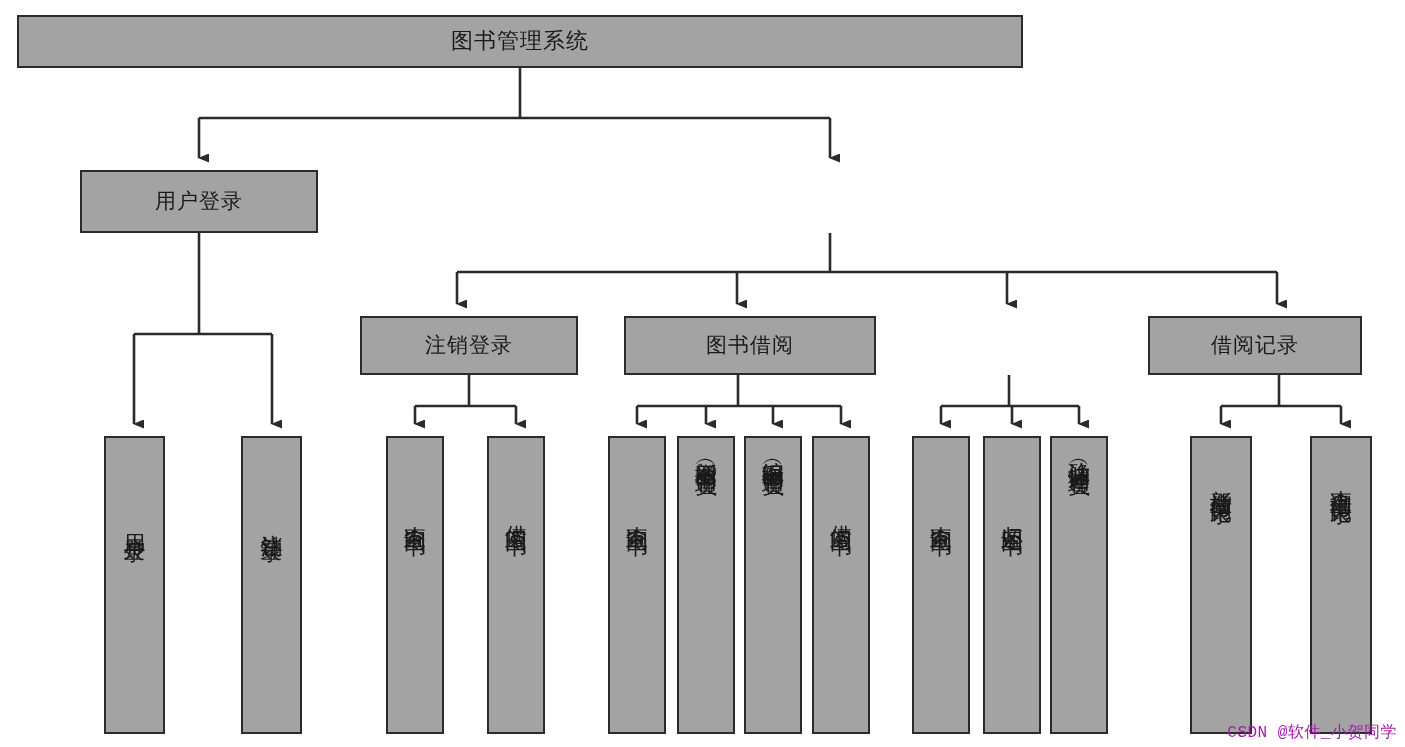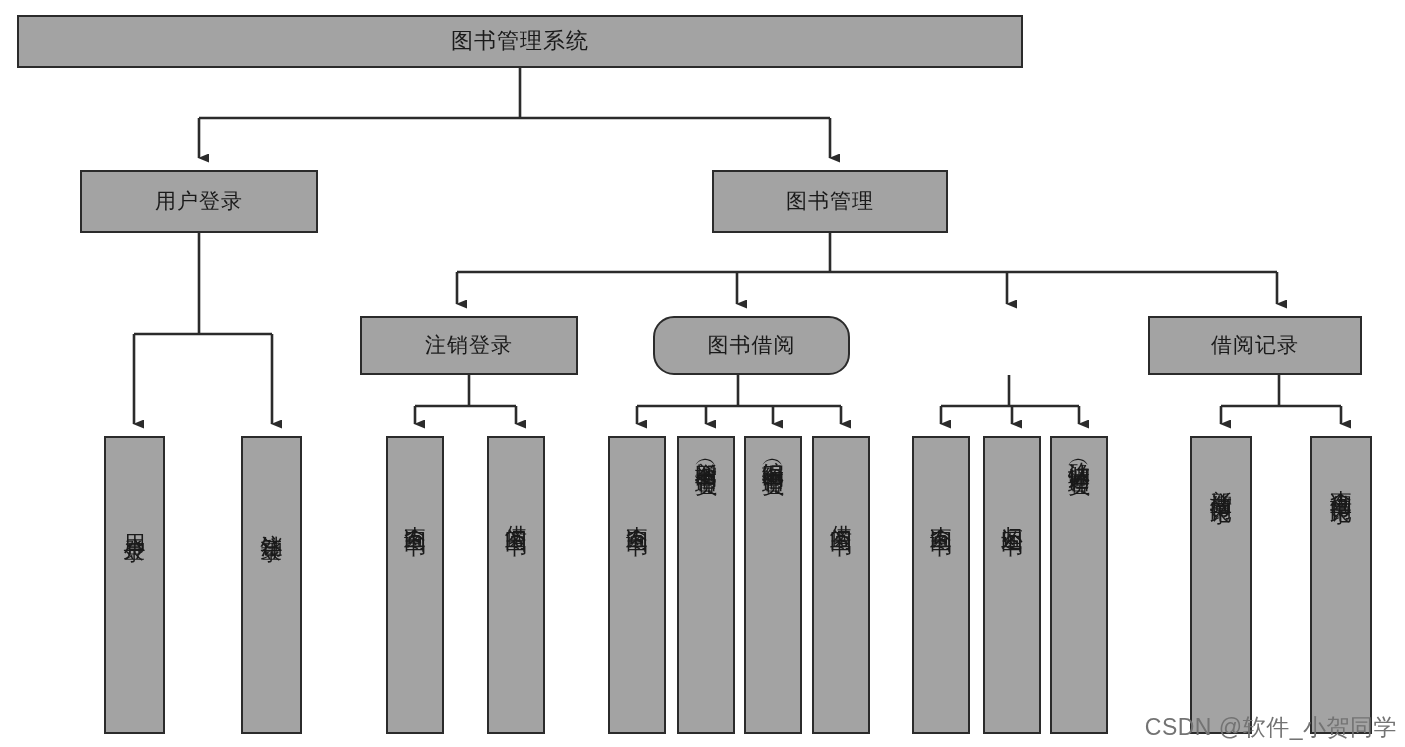--- a/index.html
+++ b/index.html
@@ -64,25 +64,25 @@
     letter-spacing: 3px;
     white-space: nowrap;
   }
   .node.vert.tall .label {
     letter-spacing: 2px;
   }
   .watermark {
     position: absolute;
     right: 8px;
     bottom: 4px;
-    font-size: 23px;
-    color: #737373;
+    font-size: 16px;
+    color: #a21caf;
     letter-spacing: 0.5px;
     white-space: nowrap;
-    font-family: Liberation Sans, sans-serif;
+    font-family: Liberation Mono, monospace;
   }
 </style>
 </head>
 <body>
 
 <div id="diagram">
 
   <svg id="connectors" viewBox="0 0 1405 747" xmlns="http://www.w3.org/2000/svg">
     <defs>
       <marker id="arrowhead" markerWidth="9" markerHeight="11" refX="4.5" refY="10" orient="auto" markerUnits="userSpaceOnUse">
@@ -133,28 +133,25 @@
     </g>
   </svg>
 
   <div class="node horiz root" style="left:17px; top:15px; width:1006px; height:53px;">
     <span class="label">图书管理系统</span>
   </div>
 
   <div class="node horiz" style="left:80px; top:170px; width:238px; height:63px;">
     <span class="label">用户登录</span>
   </div>
-  <div class="node horiz" style="left:712px; top:170px; width:236px; height:63px;">
-    <span class="label">图书管理</span>
-  </div>
 
   <div class="node horiz" style="left:360px; top:316px; width:218px; height:59px;">
     <span class="label">注销登录</span>
   </div>
-  <div class="node horiz" style="left:653px; top:316px; width:197px; height:59px;border-radius:21px;">
+  <div class="node horiz" style="left:624px; top:316px; width:252px; height:59px;">
     <span class="label">图书借阅</span>
   </div>
   <div class="node horiz" style="left:1148px; top:316px; width:214px; height:59px;">
     <span class="label">借阅记录</span>
   </div>
 
   <div class="node vert" style="left:104px; top:436px; width:61px; height:298px; padding-top:78px;">
     <span class="label">用户登录</span>
   </div>
   <div class="node vert" style="left:241px; top:436px; width:61px; height:298px; padding-top:78px;">

